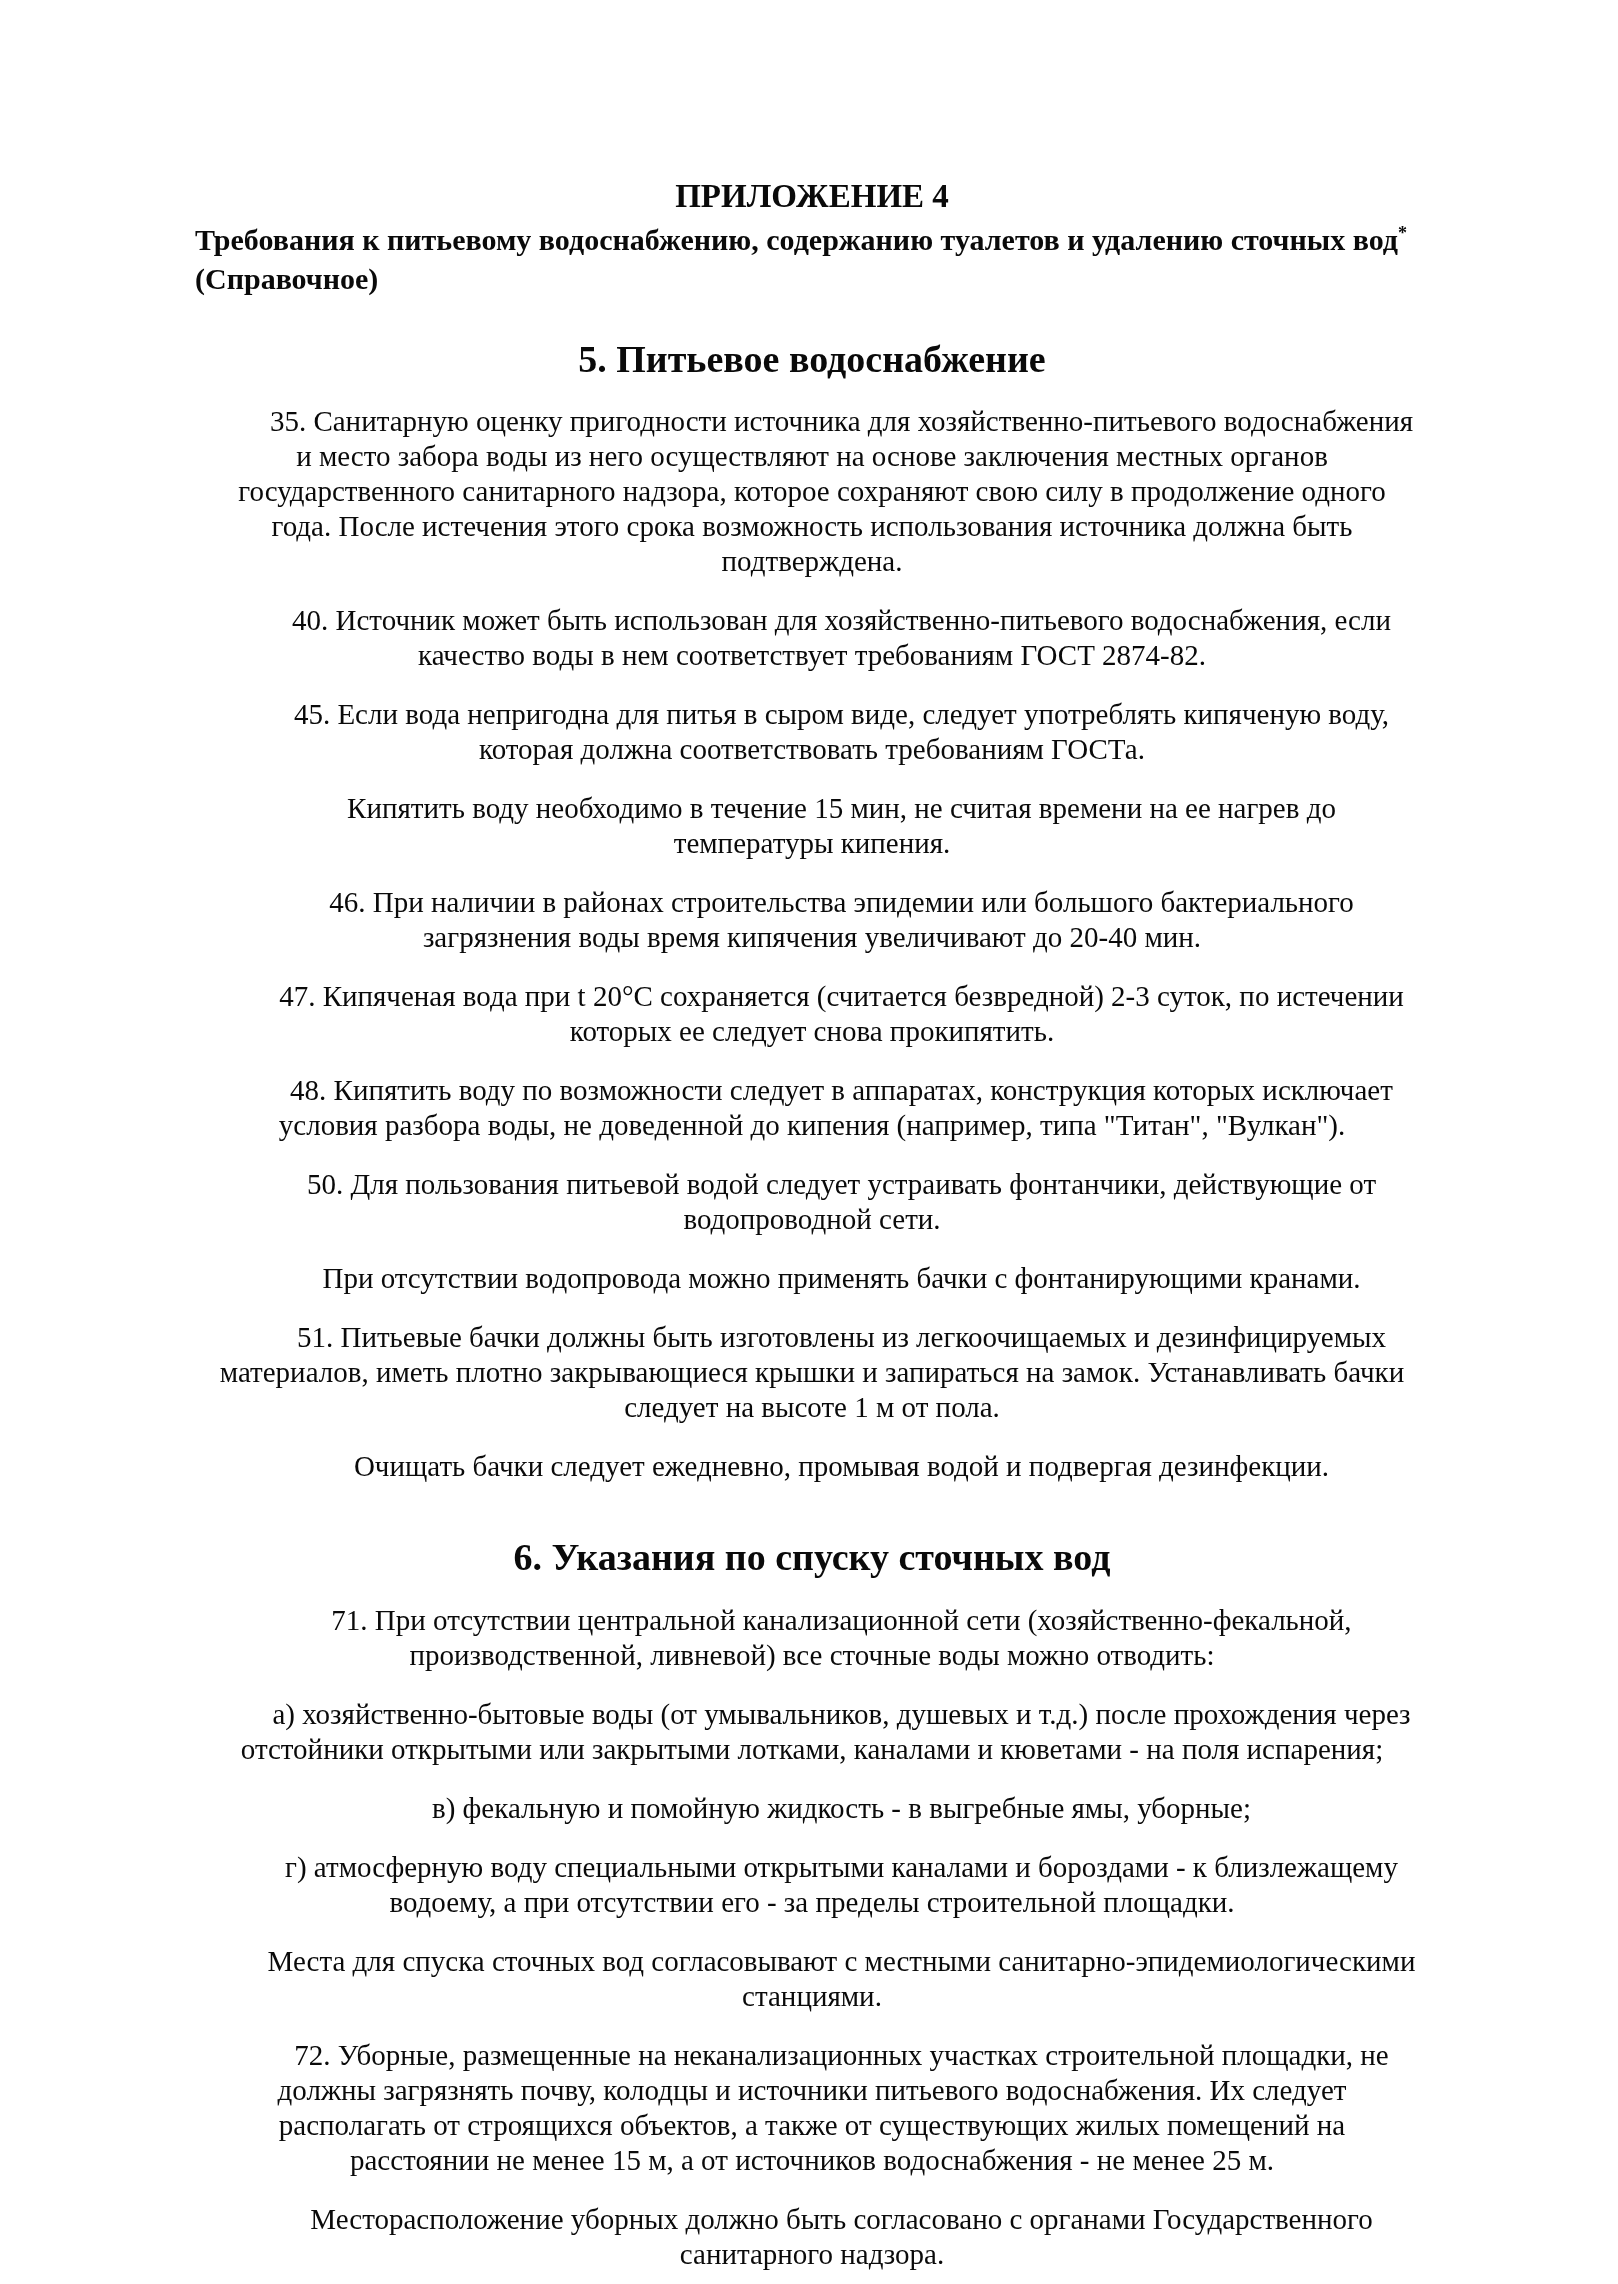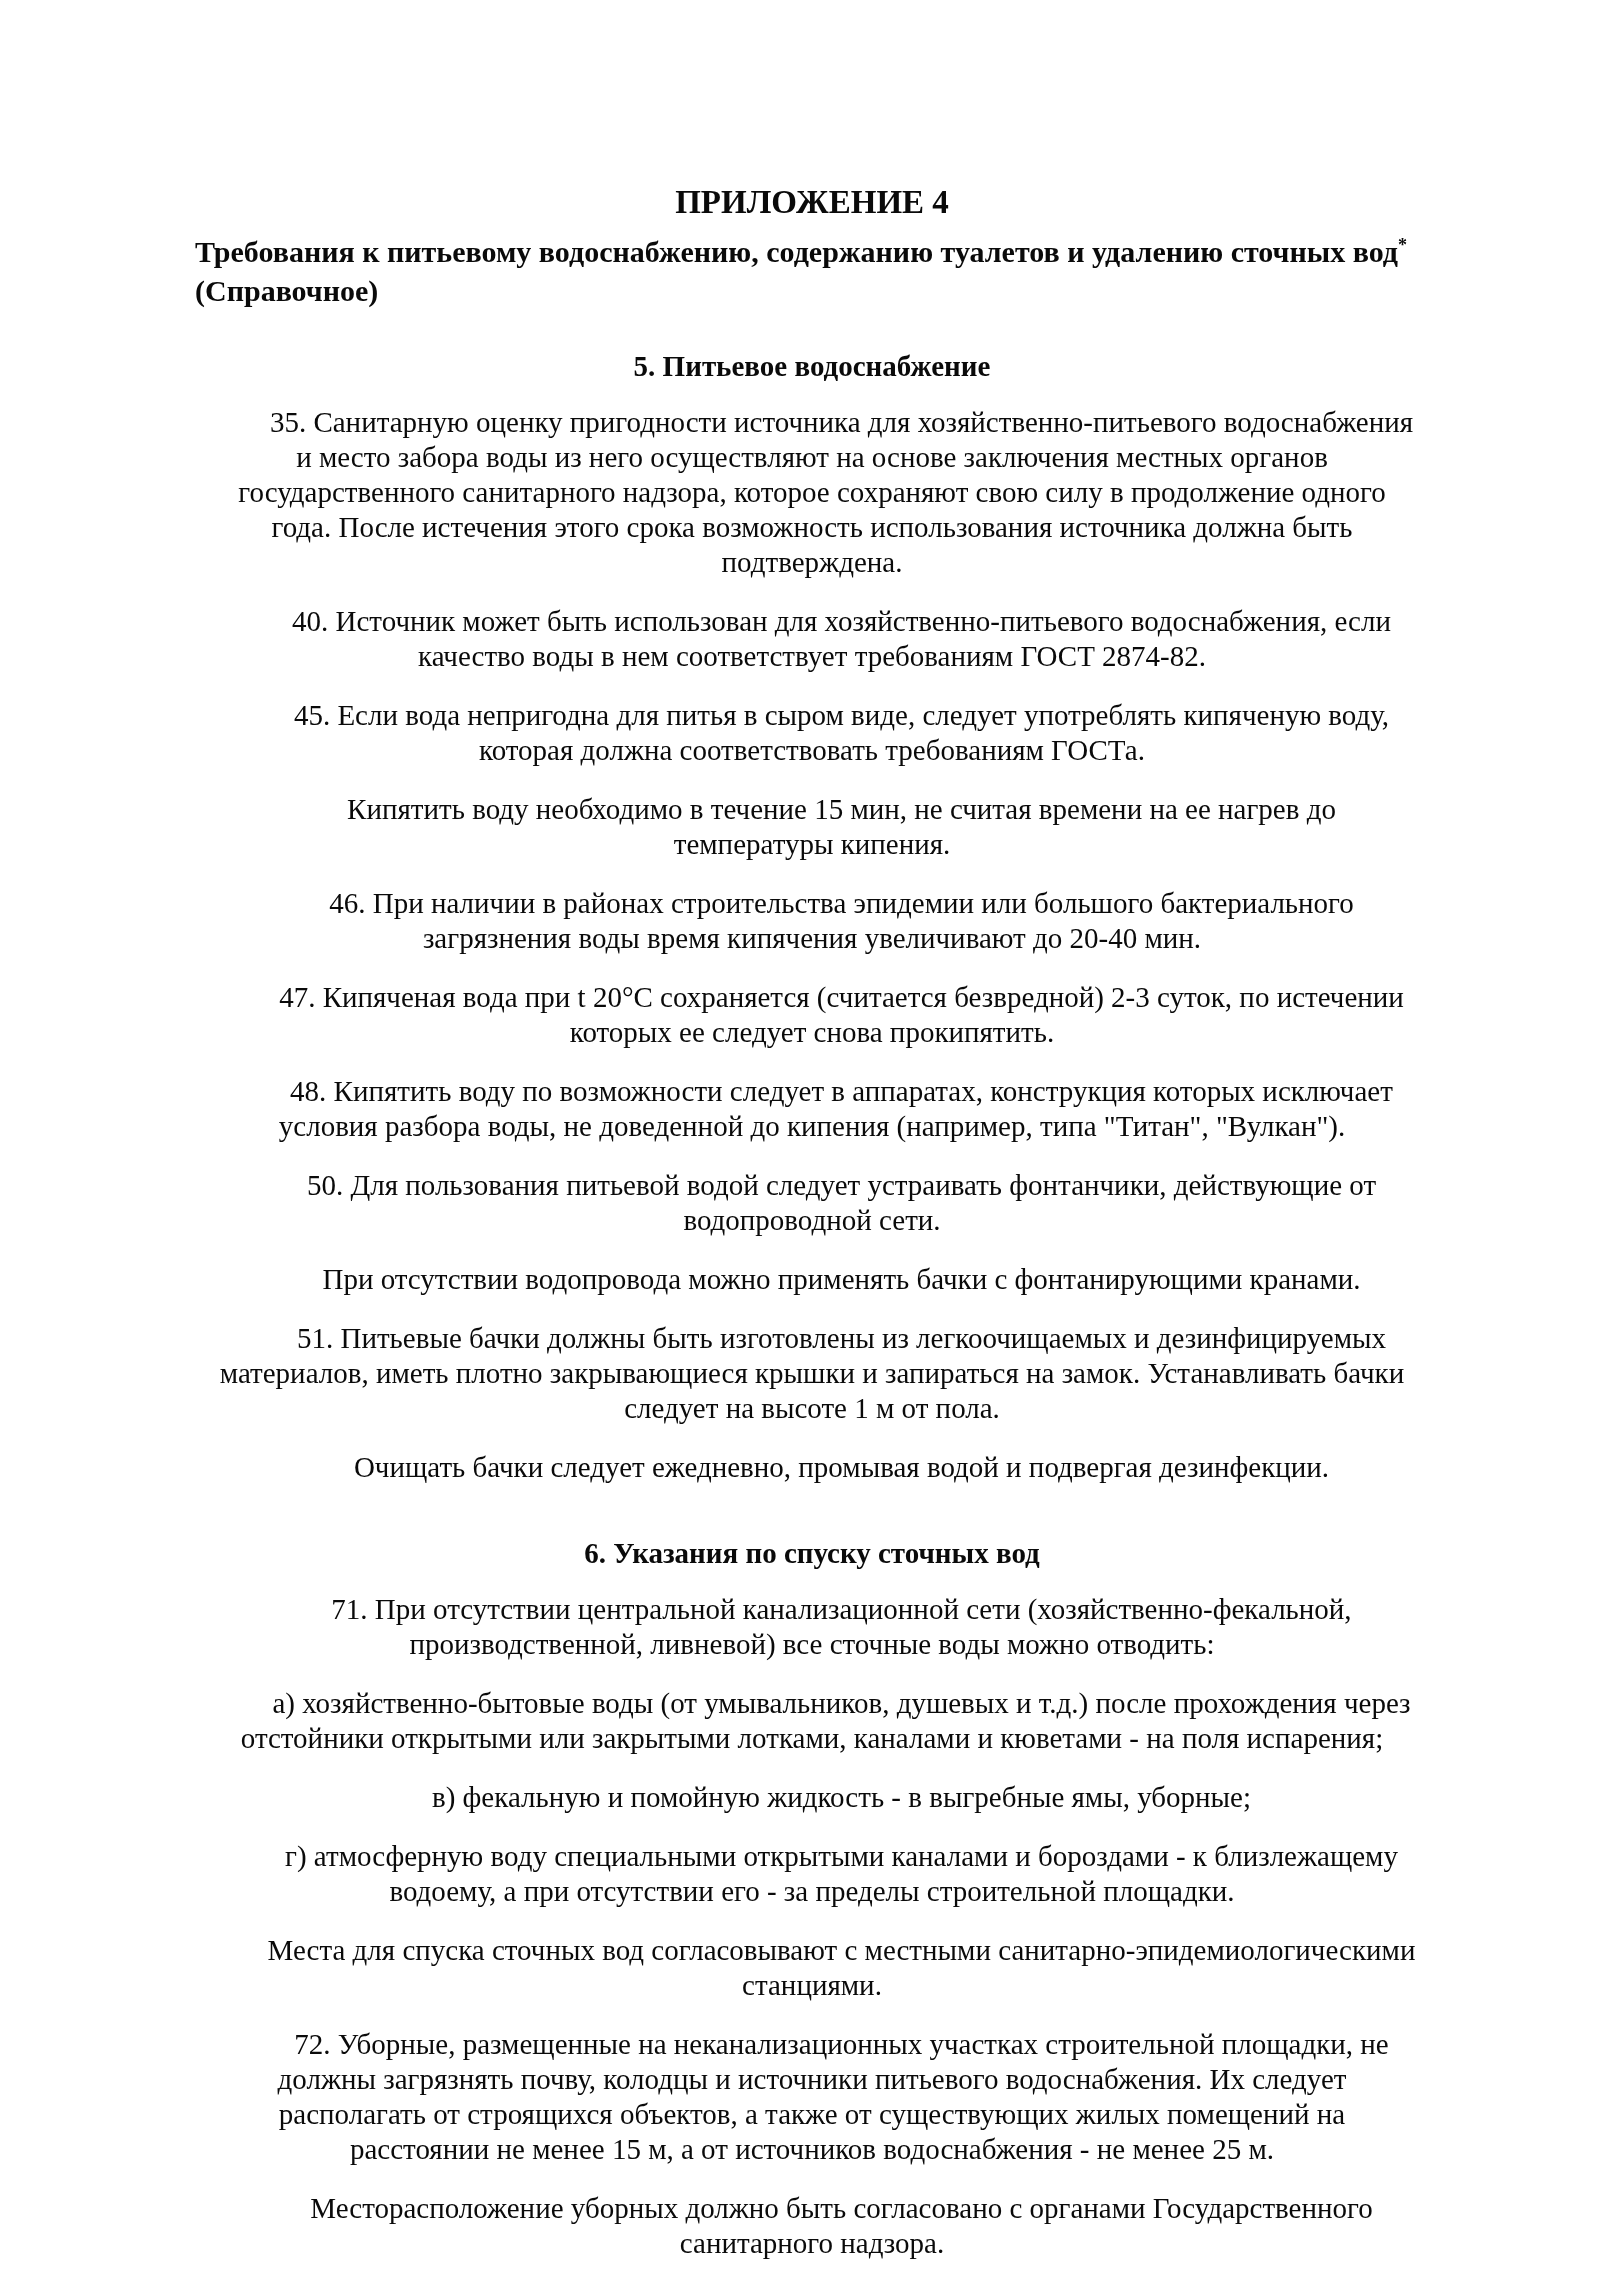--- a/index.html
+++ b/index.html
@@ -20,35 +20,35 @@
     box-sizing: border-box;
     padding: 176px 189px 78px 195px;
     display: flex;
     flex-direction: column;
   }
   .doc-title {
     text-align: center;
     font-weight: bold;
     font-size: 33px;
     line-height: 1.25;
-    margin: 6px;
+    margin: 0;
   }
   .doc-subtitle {
     font-weight: bold;
     font-size: 30px;
     line-height: 1.3;
     margin: 2.6px 0 0 0;
   }
   .doc-subtitle sup {
     font-size: 18px;
   }
   .section-heading {
     text-align: center;
     font-weight: bold;
-    font-size: 29px;
+    font-size: 38px;
     line-height: 1.25;
     margin: 38px 0 9px 0;
   }
   p.para {
     font-size: 29px;
     line-height: 35px;
     margin: 12px;
     text-indent: 59px;
     text-align: center;
   }

